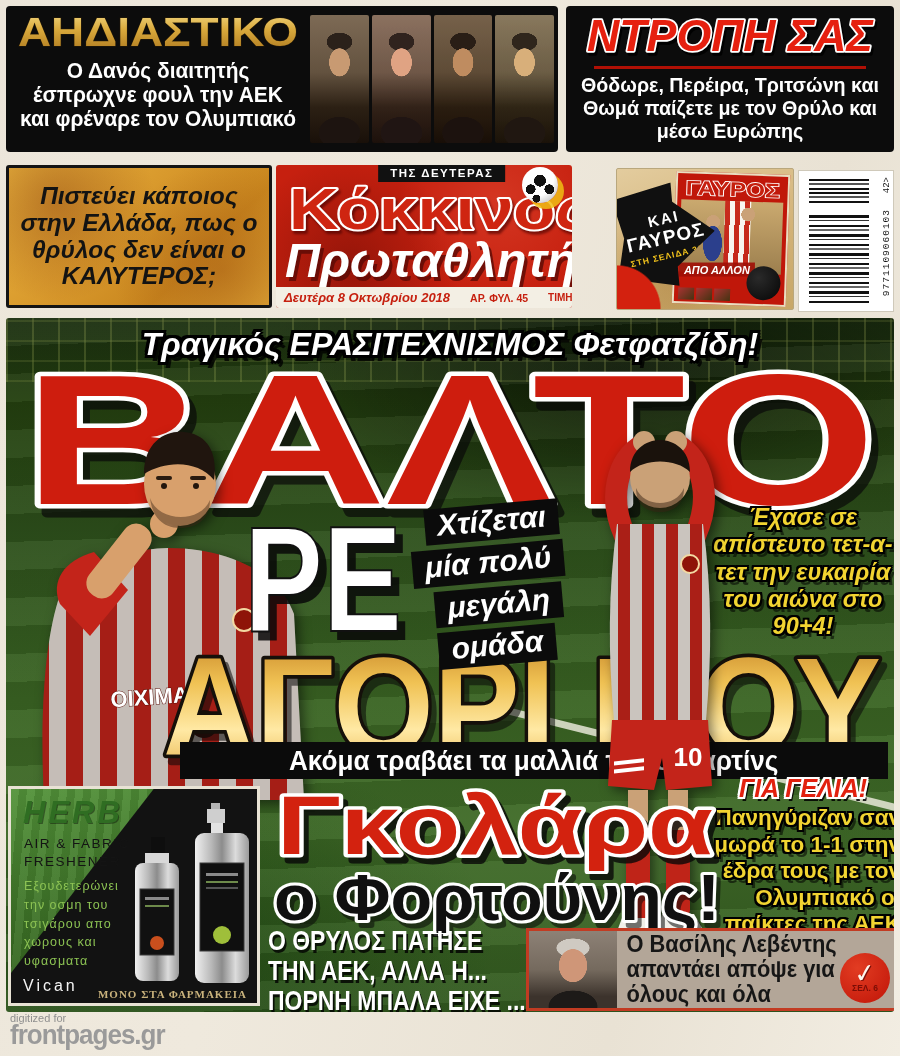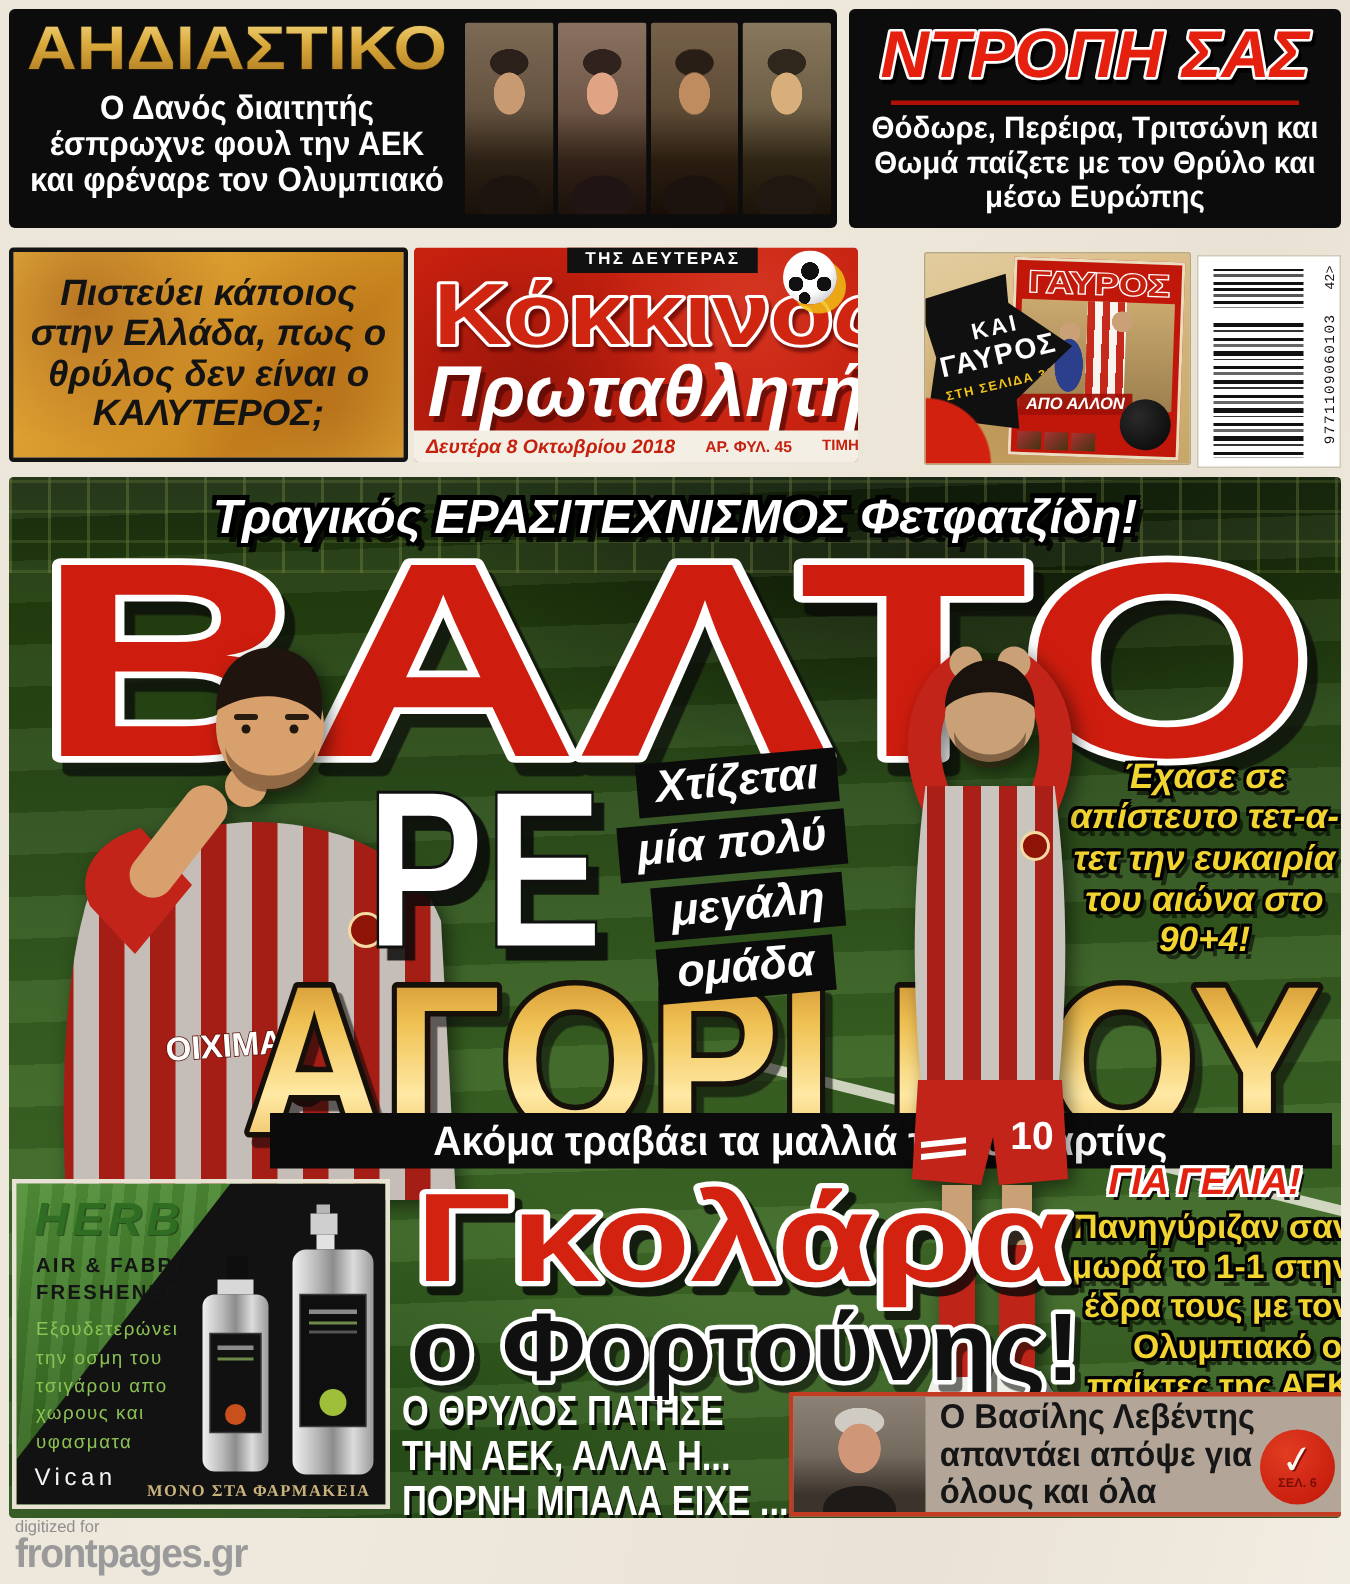--- a/index.html
+++ b/index.html
@@ -137,21 +137,21 @@
   .lev-badge .chk { font-size:26px; line-height:.8; color:#fdf7ee; text-shadow:1px 1px 0 #7a0d06; transform:rotate(-8deg); }
   .lev-badge .pg { font-size:8.5px; font-weight:800; color:#7a0d06; }
 
   
   .herb { position:absolute; left:2px; top:468px; width:252px; height:220px; z-index:7; border:3px solid #e8e2d4; overflow:hidden;
     background:
       repeating-linear-gradient(95deg, rgba(255,255,255,.05) 0 8px, rgba(0,0,0,.08) 8px 16px),
       linear-gradient(165deg,#53933a,#34641f 70%,#2a5319); }
   .herb-black { position:absolute; inset:0; background:#121212; clip-path:polygon(58% 0, 100% 0, 100% 100%, 0 100%, 0 86%); }
   .herb-title { position:absolute; left:12px; top:6px; font-weight:900; font-style:italic; font-size:31px; letter-spacing:3px; color:#2f6d22; text-shadow:1px 1px 0 rgba(0,0,0,.4); }
-  .herb-sub { position:absolute; left:13px; top:46px; font-weight:700; font-size:13.5px; letter-spacing:1.5px; color:#141414; line-height:1.3; }
+  .herb-sub { position:absolute; left:13px; top:46px; font-weight:400; font-size:13.5px; letter-spacing:1.5px; color:#141414; line-height:1.3; }
   .herb-body { position:absolute; left:13px; top:88px; width:110px; font-size:12.5px; letter-spacing:1px; color:#8cc253; line-height:1.5; }
   .herb-logo { position:absolute; left:12px; bottom:8px; color:#f4f4f4; font-size:16px; letter-spacing:3px;margin-top:46px; }
   .herb-note { position:absolute; right:10px; bottom:3px; color:#c9b27c; font-weight:700; font-size:11px; letter-spacing:1px;font-family:Liberation Serif, serif; }
   .bottles { position:absolute; right:2px; top:12px; }
 
   
   .wm { position:absolute; left:10px; top:1013px; color:#8f8f8f; line-height:.95; }
   .wm .w1 { font-size:11px; font-weight:400; }
   .wm .w2 { font-size:26px; font-weight:800; letter-spacing:-1px; color:#9a9a9a; transform:scaleY(1.05); }
 

